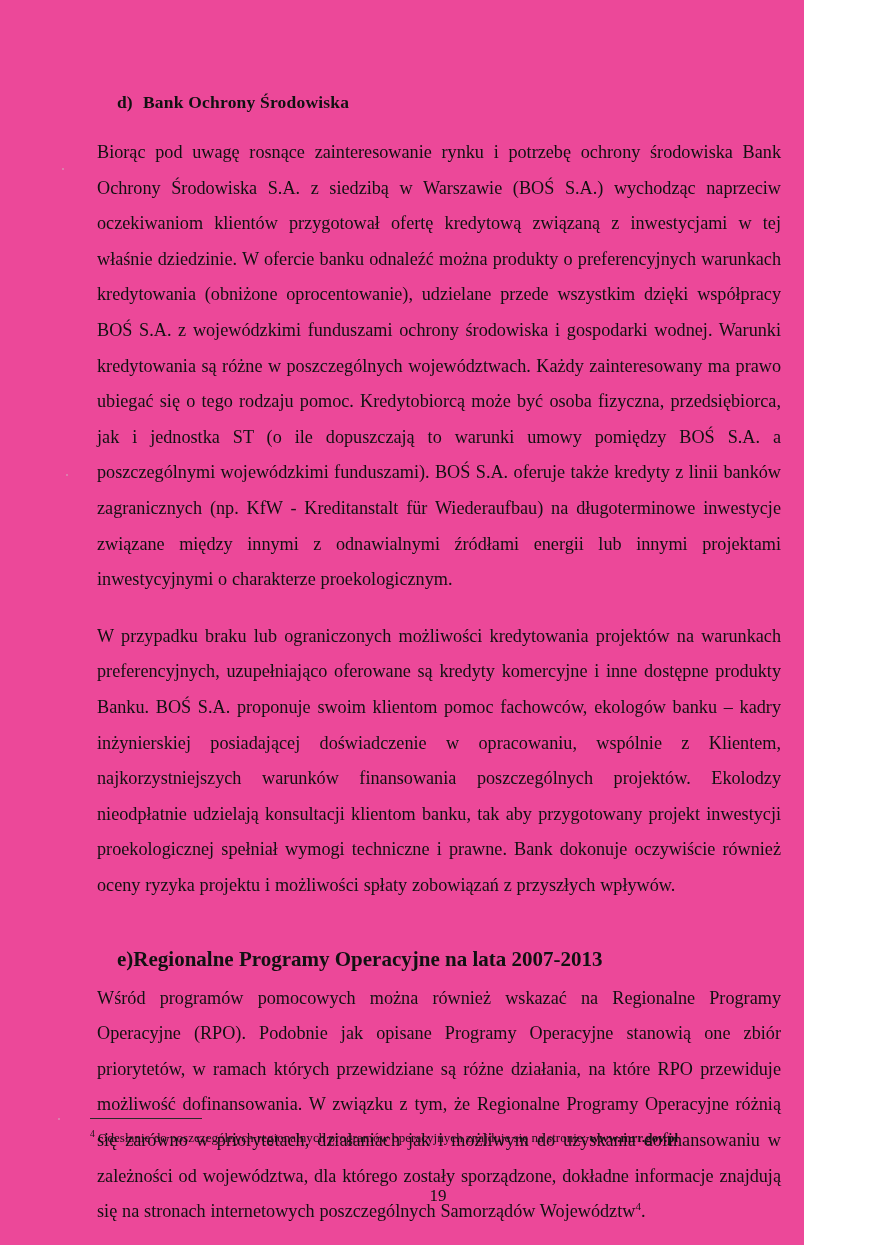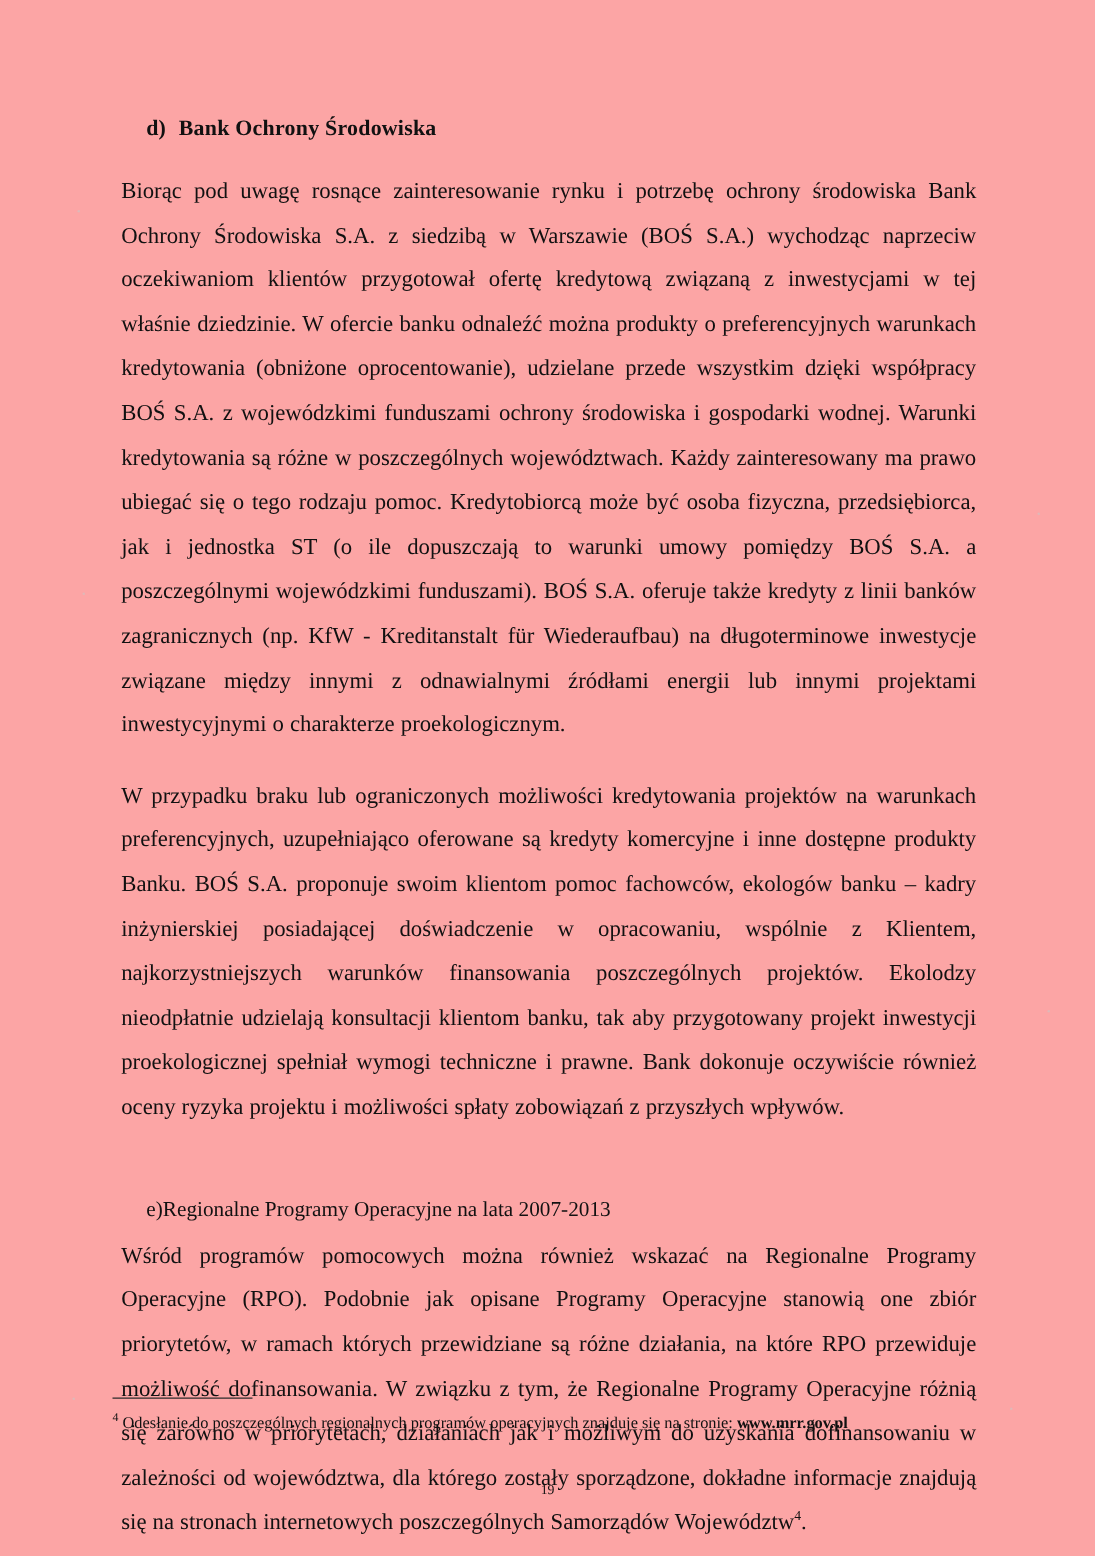--- a/index.html
+++ b/index.html
@@ -6,23 +6,23 @@
     margin: 0;
     padding: 0;
     background: #ffffff;
   }
   body {
     font-family: "Liberation Serif", "DejaVu Serif", serif;
     color: #111111;
   }
   .page {
     position: relative;
-    width: 876px;
+    width: 804px;
     height: 1245px;
-    background: #fca5a5;
+    background: #ec4899;
     overflow: hidden;
     box-sizing: border-box;
   }
   .content {
     position: absolute;
     left: 97px;
     top: 92px;
     width: 684px;
   }
   .heading {
@@ -34,23 +34,23 @@
     line-height: 1.2;
   }
   .heading .marker {
     display: inline-block;
     min-width: 26px;
   }
   .heading .htext {
     letter-spacing: 0.2px;
   }
   .heading-e {
-    font-weight: normal;
-    font-size: 17px;
-    margin: 12px 0 8px 0;
+    font-weight: bold;
+    font-size: 21px;
+    margin: 1px 0 8px 0;
     padding-left: 20px;
     line-height: 1.2;
   }
   p.para {
     margin: 0 0 21px 0;
     font-size: 18.2px;
     line-height: 35.6px;
     text-align: justify;
     text-justify: inter-word;
     word-spacing: 0.3px;
@@ -87,21 +87,21 @@
   .footnote-link {
     font-weight: bold;
     color: #111111;
   }
   .page-number {
     position: absolute;
     left: 0;
     top: 1186px;
     width: 876px;
     text-align: center;
-    font-size: 11px;
+    font-size: 17px;
     color: #111111;
   }
   sup.ref {
     font-size: 11px;
     vertical-align: super;
     line-height: 0;
   }
   .speck {
     position: absolute;
     background: #c9c9c9;

